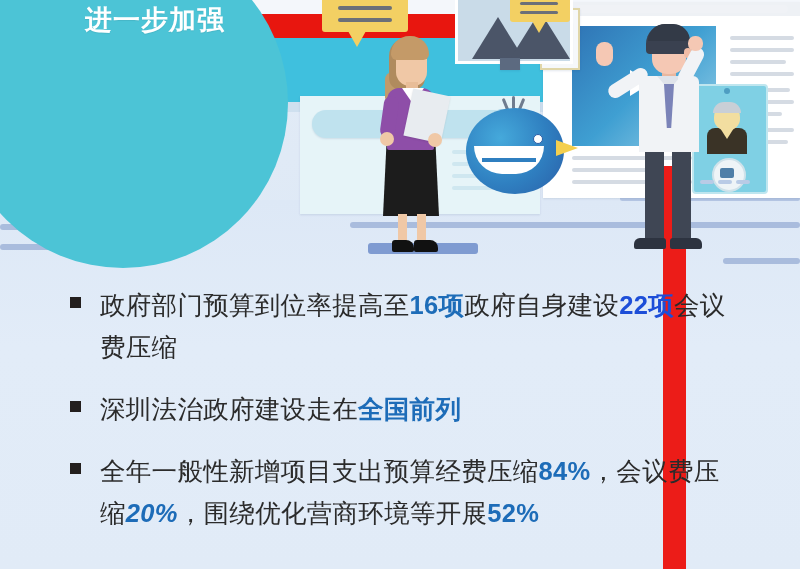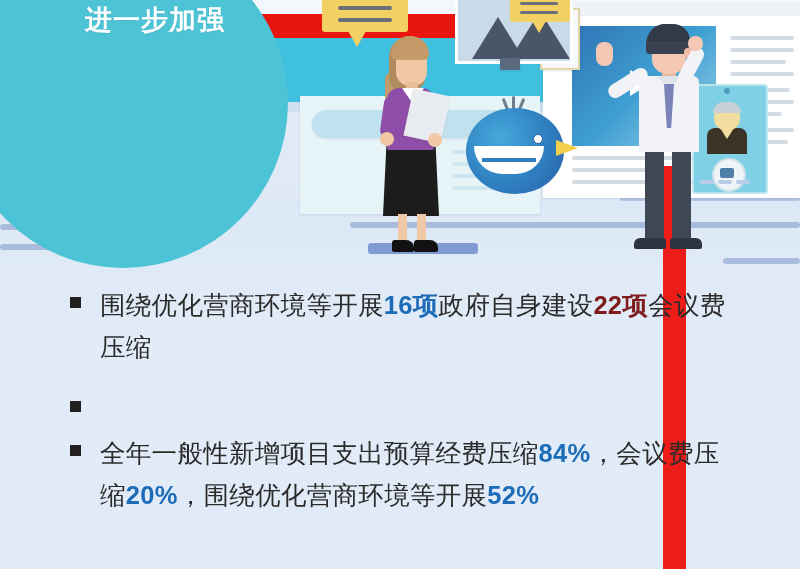--- a/index.html
+++ b/index.html
@@ -448,24 +448,25 @@
   </div>
 
   <div class="title-circle"></div>
   <div class="title-text">
     <div>进一步加强</div>
   </div>
 
   <div class="bullets" id="bullet-list">
       <div class="bullet-row">
         <div class="bullet-mark" style="background: rgb(35, 31, 30);"></div>
-        <div class="bullet-text" style="color: rgb(43, 43, 43);"><span>围绕优化营商环境等开展</span><span class="hl" style="color: rgb(29, 108, 184);">16项</span><span>政府自身建设</span><span class="hl" style="color: #7f1d1d;">22项</span><span>会议费压缩</span></div>
+        <div class="bullet-text" style="color: rgb(43, 43, 43);"><span>政府部门预算到位率提高至</span><span class="hl" style="color: rgb(29, 108, 184);">16项</span><span>政府自身建设</span><span class="hl" style="color: #1d4ed8;">22项</span><span>会议费压缩</span></div>
       </div>
       <div class="bullet-row">
         <div class="bullet-mark" style="background: rgb(35, 31, 30);"></div>
+        <div class="bullet-text" style="color: rgb(43, 43, 43);"><span>深圳法治政府建设走在</span><span class="hl" style="color: rgb(29, 108, 184);">全国前列</span></div>
       </div>
       <div class="bullet-row">
         <div class="bullet-mark" style="background: rgb(35, 31, 30);"></div>
-        <div class="bullet-text" style="color: rgb(43, 43, 43);"><span>全年一般性新增项目支出预算经费压缩</span><span class="hl" style="color: rgb(29, 108, 184);">84%</span><span>，会议费压缩</span><span class="hl" style="color: rgb(29, 108, 184);">20%</span><span>，围绕优化营商环境等开展</span><span class="hl" style="color: rgb(29, 108, 184);">52%</span></div>
+        <div class="bullet-text" style="color: rgb(43, 43, 43);"><span>全年一般性新增项目支出预算经费压缩</span><span class="hl" style="color: rgb(29, 108, 184);">84%</span><span>，会议费压缩</span><span class="hl" style="color: rgb(29, 108, 184); font-style: italic;">20%</span><span>，围绕优化营商环境等开展</span><span class="hl" style="color: rgb(29, 108, 184);">52%</span></div>
       </div>
     </div>
 
 </div>
 
 </body></html>

